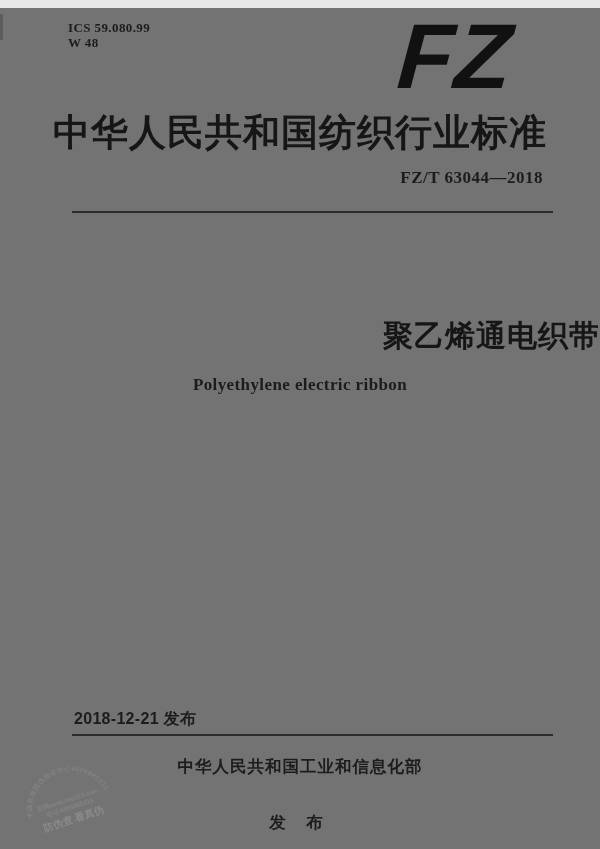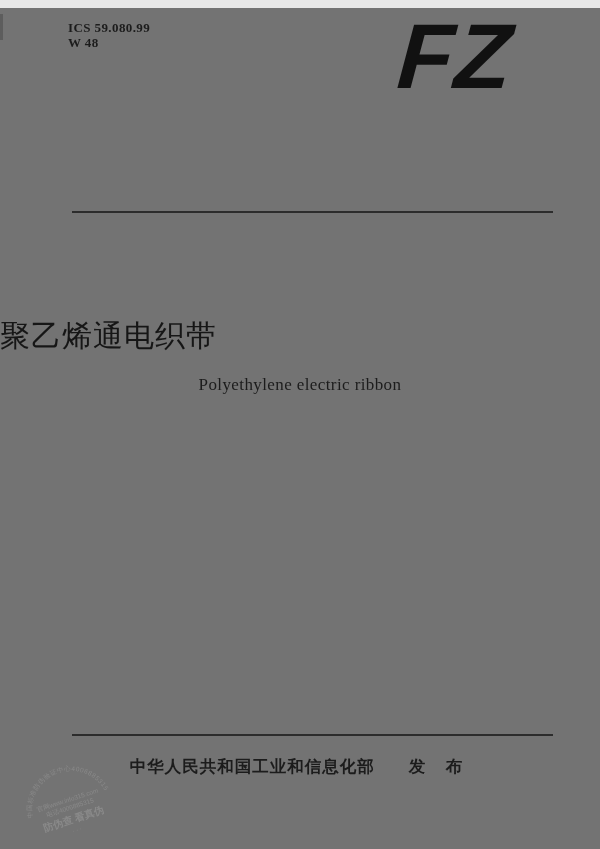--- a/index.html
+++ b/index.html
@@ -75,35 +75,35 @@
     height: 0;
     border-top: 2px solid #2c2c2c;
   }
   .rule-top { top: 203px; }
   .rule-bottom { top: 726px; }
 
   .doc-title-cn {
     position: absolute;
     left: 0; top: 308px;
     width: 100%;
-    text-align: left;
-    font-weight: 400;
+    text-align: right;
+    font-weight: 700;
     font-size: 30px;
     letter-spacing: 1px;
     color: #161616;
     white-space: nowrap;
   }
 
   .doc-title-en {
     position: absolute;
     left: 0; top: 367px;
     width: 100%;
     text-align: center;
     font-family: "Liberation Serif", serif;
-    font-weight: 400;
+    font-weight: 700;
     font-size: 17px;
     letter-spacing: .4px;
   }
 
   .dates-row {
     position: absolute;
     left: 74px; top: 701px;
     width: 479px;
     display: flex;
     justify-content: space-between;
@@ -112,26 +112,27 @@
     letter-spacing: .3px;
     white-space: nowrap;
   }
 
   .publisher-row {
     position: absolute;
     left: 0; top: 748px;
     width: 100%;
     display: flex;
     justify-content: center;
-    align-items: flex-start;
+    align-items: center;
     gap: 34px;
     font-weight: 700;
     font-size: 16.5px;
     letter-spacing: 1px;
     white-space: nowrap;
+    flex-direction: column;
   }
   .publisher-row .publish-action { letter-spacing: 8px; }
 
   .stamp {
     position: absolute;
     left: 14px; top: 744px;
     width: 110px; height: 105px;
     transform: rotate(-18deg);
     opacity: .8;
   }
@@ -148,29 +149,32 @@
 
   <div class="scan-artifact"></div>
 
   <div class="ics-block">
     <div>ICS 59.080.99</div>
     <div>W 48</div>
   </div>
 
   <div class="logo-fz">FZ</div>
 
+  <div class="standard-category">中华人民共和国纺织行业标准</div>
 
+  <div class="standard-number">FZ/T 63044—2018</div>
 
   <div class="rule rule-top"></div>
 
   <div class="doc-title-cn">聚乙烯通电织带</div>
 
   <div class="doc-title-en">Polyethylene electric ribbon</div>
 
   <div class="dates-row">
+    <span>2018-12-21 发布</span>
   </div>
 
   <div class="rule rule-bottom"></div>
 
   <div class="publisher-row">
     <span>中华人民共和国工业和信息化部</span>
     <span class="publish-action">发 布</span>
   </div>
 
   <div class="stamp">

